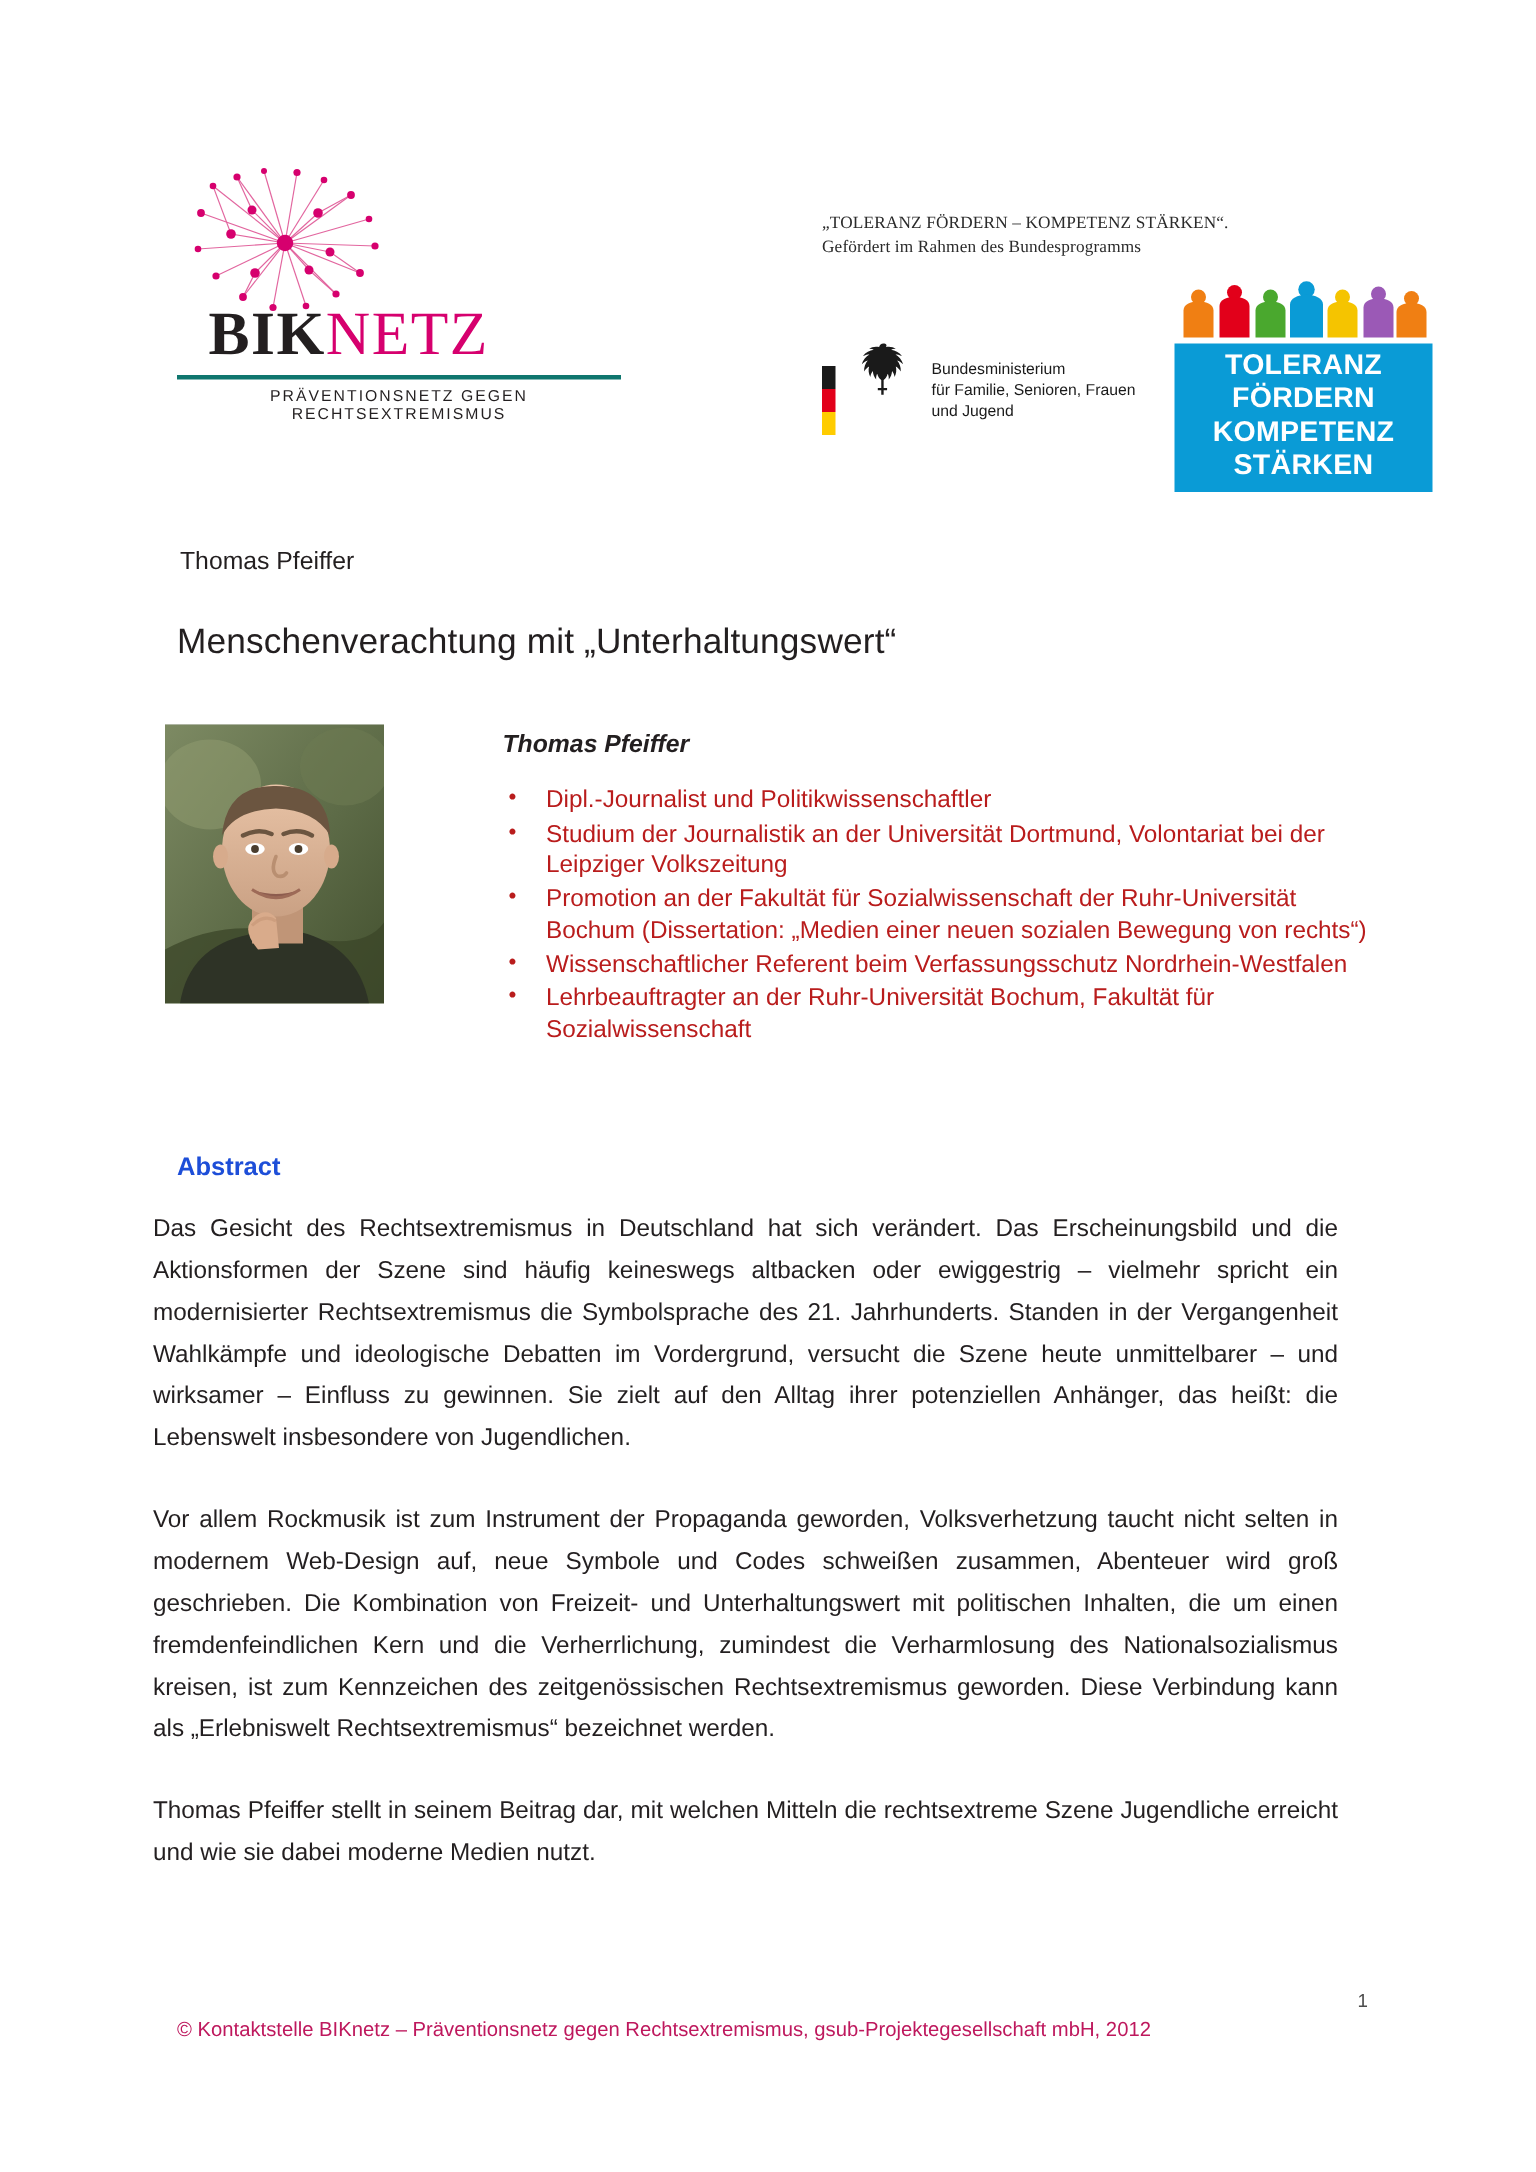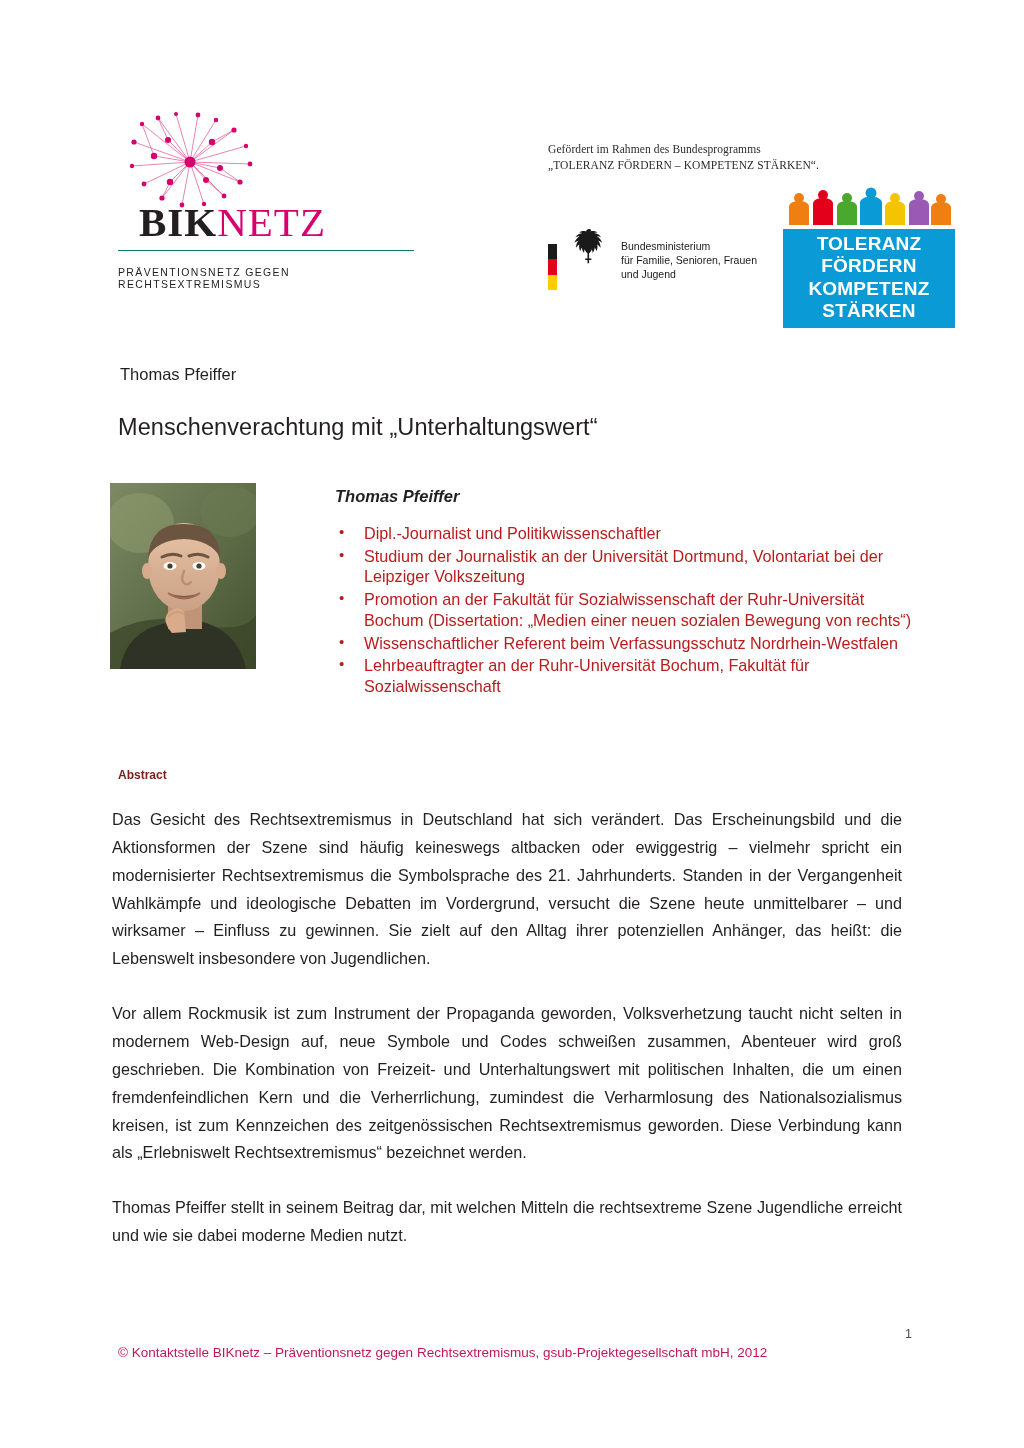--- a/index.html
+++ b/index.html
@@ -52,23 +52,24 @@
     font-family: Liberation Serif, serif;
     margin-left: 21px;
   }
   .logo-word .bik { color: #231f20; }
   .logo-word .netz { color: #d6006e; font-weight: normal; }
   .logo-sub {
     margin-top: 7px;
     font-size: 10.5px;
     letter-spacing: 1.35px;
     color: #231f20;
-    border-top: 1px solid #0f766e;
-    padding-top: 15px;
+    border-top: 3px solid #0f766e;
+    padding-top: 5px;
     width: 296px;
+    text-align: center;
   }
 
   .funders {
     position: absolute;
     left: 430px;
     top: 30px;
     width: 470px;
   }
   .funders-text {
     font-family: "Liberation Serif", serif;
@@ -181,27 +182,27 @@
     left: 4px;
     top: -1px;
     font-size: 15px;
   }
 
   
   .abstract-head {
     position: absolute;
     left: 118px;
     top: 768px;
-    font-size: 12px;
+    font-size: 17px;
     font-weight: bold;
-    color: #7f1d1d;
+    color: #1d4ed8;
   }
   .abstract-body {
     position: absolute;
-    left: 112px;
+    left: 102px;
     top: 806px;
     width: 790px;
   }
   .abstract-body p {
     margin: 0 0 27px 0;
     font-size: 16.2px;
     line-height: 1.72;
     text-align: justify;
     color: #231f20;
     hyphens: manual;
@@ -299,22 +300,22 @@
         </svg>
       </div>
       <div class="logo-word">
         <span class="bik">BIK</span><span class="netz">NETZ</span>
       </div>
       <div class="logo-sub">PRÄVENTIONSNETZ GEGEN RECHTSEXTREMISMUS</div>
     </div>
 
     <div class="funders">
       <div class="funders-text">
+        <div>„TOLERANZ FÖRDERN – KOMPETENZ STÄRKEN“.</div>
         <div>Gefördert im Rahmen des Bundesprogramms</div>
-        <div>„TOLERANZ FÖRDERN – KOMPETENZ STÄRKEN“.</div>
       </div>
       <div class="funders-row">
         <div class="bmfsfj">
           <div class="bmfsfj-flag"></div>
           <div class="eagle">
             <svg width="46" height="46" viewBox="0 0 46 46" xmlns="http://www.w3.org/2000/svg">
               <g fill="#1a1a1a">
                 <path d="M23 6c-1.6 0-2.7 1.1-2.9 2.4-1.9-.6-4.6-.4-7 1.2 1.4-.1 2.6.1 3.4.5-2.6.3-5.4 1.7-7.2 4.3 1.6-.8 3.1-1.1 4.3-1.1-2.3 1.3-4.3 3.6-5.1 6.6 1.4-1.3 2.8-2.1 4-2.5-1.6 1.9-2.6 4.5-2.4 7.3 1-1.6 2.2-2.7 3.3-3.3-.6 2.2-.4 4.7.8 6.9.3-1.7.9-3 1.7-3.9.1 2 .8 4 2.2 5.6-.1-1.6.2-2.9.7-3.8.4 1.6 1.3 3.1 2.7 4.1v5.3h-2.3v1.5h2.3v3.1h1.6v-3.1h2.3v-1.5h-2.3v-5.3c1.4-1 2.3-2.5 2.7-4.1.5.9.8 2.2.7 3.8 1.4-1.6 2.1-3.6 2.2-5.6.8.9 1.4 2.2 1.7 3.9 1.2-2.2 1.4-4.7.8-6.9 1.1.6 2.3 1.7 3.3 3.3.2-2.8-.8-5.4-2.4-7.3 1.2.4 2.6 1.2 4 2.5-.8-3-2.8-5.3-5.1-6.6 1.2 0 2.7.3 4.3 1.1-1.8-2.6-4.6-4-7.2-4.3.8-.4 2-.6 3.4-.5-2.4-1.6-5.1-1.8-7-1.2C25.7 7.1 24.6 6 23 6z"></path>
               </g>
             </svg>

